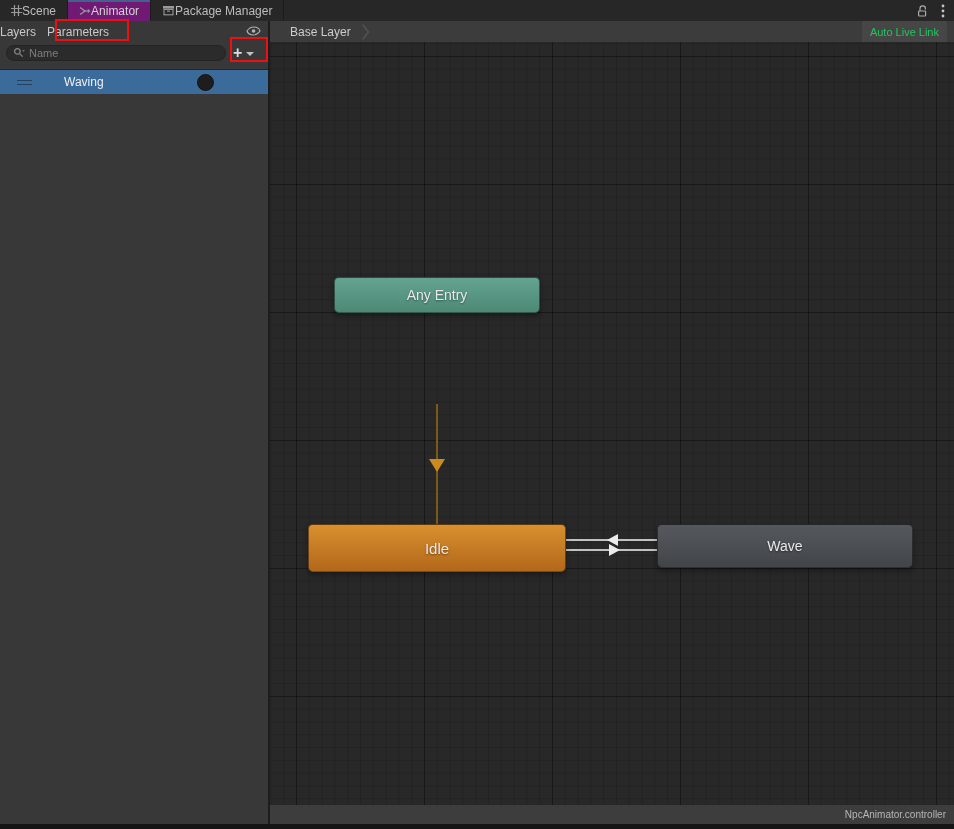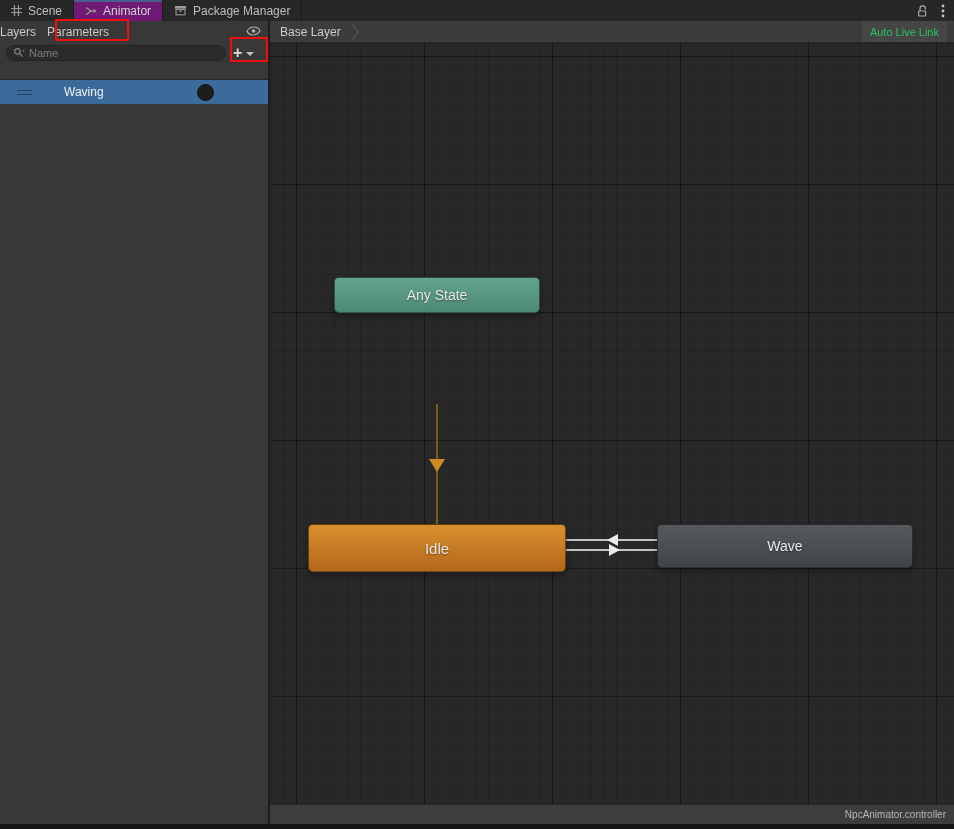--- a/index.html
+++ b/index.html
@@ -9,21 +9,21 @@
     background:#282828;
     font-family:"Liberation Sans", sans-serif;
     -webkit-font-smoothing:antialiased;
   }
   
   #tabbar {
     position:absolute; left:0; top:0; width:954px; height:21px;
     background:#272727; display:flex; align-items:stretch;
   }
   .tab {
-    display:flex; align-items:center; gap:6px; padding:0 11px;
+    display:flex; align-items:center; padding:0 11px;
     font-size:12px; color:#bdbdbd; border-right:1px solid #1b1b1b;
     position:relative; cursor:default; white-space:nowrap;
   }
   .tab.active { background:#701a75; color:#d2d2d2; }
   .tab.active::before {
     content:""; position:absolute; left:0; right:0; top:0; height:2px;
     background:#46608c;
   }
   #tab-controls {
     margin-left:auto; display:flex; align-items:center; gap:12px; padding-right:9px;
@@ -52,39 +52,39 @@
   .add-btn {
     margin-left:7px; display:flex; align-items:center; gap:4px;
     background:transparent; border:none; color:#dcdcdc; cursor:default;
   }
   .add-btn .plus { font-size:16px; line-height:14px; font-weight:bold; }
   .caret-down {
     width:0; height:0; border-left:4px solid transparent; border-right:4px solid transparent;
     border-top:4px solid #c2c2c2; margin-top:2px;
   }
   .param-row {
-    margin-top:16px; height:25px; background:#3a6b9b; border-top:1px solid #262626;
+    margin-top:6px; height:25px; background:#3a6b9b; border-top:1px solid #262626;
     position:relative; display:flex; align-items:center;
   }
   .drag-handle {
     position:absolute; left:17px; top:10px; width:15px; height:5px;
     border-top:1px solid rgba(0,0,0,0.38); border-bottom:1px solid rgba(0,0,0,0.38);
   }
   .param-label { position:absolute; left:64px; font-size:12px; color:#eef0f2; }
   .trigger-dot {
     position:absolute; right:54px; top:4px; width:17px; height:17px; border-radius:50%;
     background:#1d1d1d; border:1px solid #141414;
   }
   
   #graph-toolbar {
     position:absolute; left:270px; top:21px; width:684px; height:21px;
     background:#3c3c3c; display:flex; align-items:center;
     font-size:12px; color:#cdcdcd;
   }
-  .breadcrumb { padding-left:10px; display:flex; align-items:center; gap:10px;justify-content:space-between; }
+  .breadcrumb { padding-left:20px; display:flex; align-items:center; gap:10px;justify-content:space-between; }
   .auto-live-link {
     position:absolute; right:7px; top:0; height:21px; padding:0 8px;
     background:#464646; border:none; color:#22c55e; font-size:11px;
     font-family:"Liberation Sans",sans-serif; display:flex; align-items:center;
   }
   
   #graph-canvas {
     position:absolute; left:270px; top:42px; width:684px; height:763px;
     background-color:#282828;
     background-image:
@@ -234,21 +234,21 @@
 
 <div id="graph-canvas">
   <div class="t-line t-entry-line"></div>
   <div class="t-entry-arrow"></div>
   <div class="t-line t-wave-line-a"></div>
   <div class="t-line t-wave-line-b"></div>
   <div class="t-arrow-left"></div>
   <div class="t-arrow-right"></div>
 
   <div class="node node-any">
-    <span>Any State</span>
+    <span>Any Entry</span>
   </div>
   <div class="node node-idle">
     <span>Idle</span>
   </div>
   <div class="node node-wave">
     <span>Wave</span>
   </div>
 </div>
 
 <div id="status-bar">

